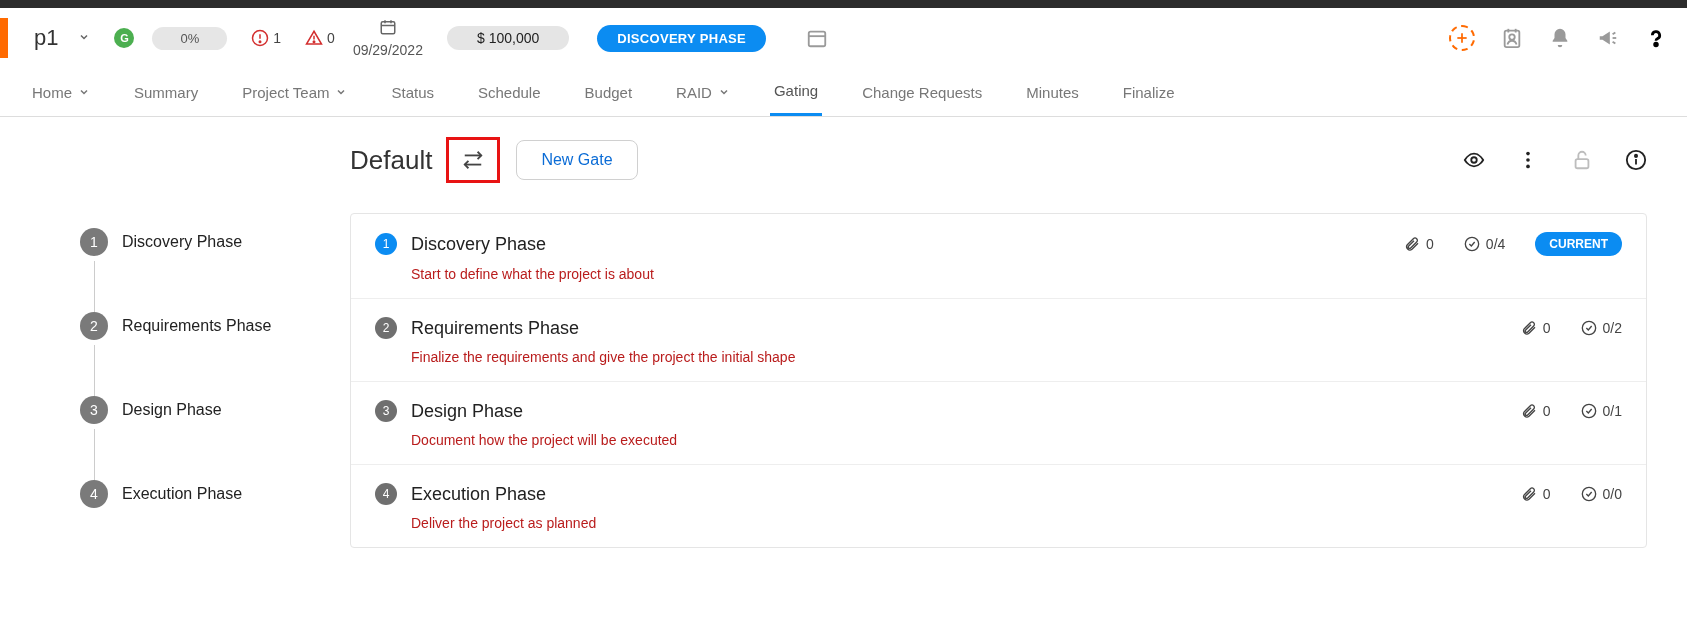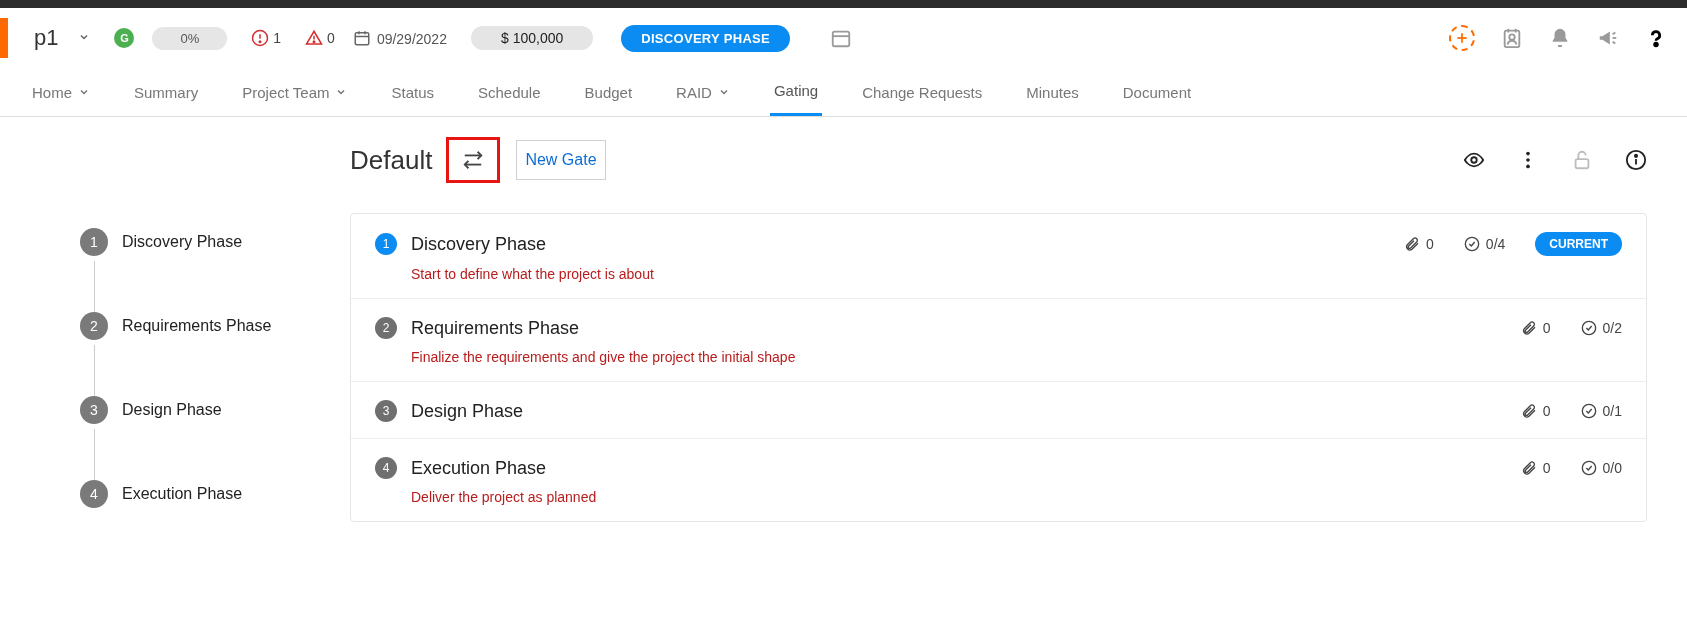--- a/index.html
+++ b/index.html
@@ -7,21 +7,21 @@
   body { width:1687px; }
   .top-dark { height:8px; background:#2c2c2c; }
   
   .project-header { display:flex; align-items:center; padding:10px 20px 10px 0; gap:10px; }
   .orange-bar { width:8px; height:40px; background:#ff6a00; margin-right:10px; }
   .proj-name { font-size:22px; font-weight:400; margin-left:6px; }
   .chev { margin-left:10px; color:#666; cursor:pointer; }
   .status-g { width:20px; height:20px; border-radius:50%; background:#4caf50; color:#fff; font-size:11px; font-weight:bold; display:flex; align-items:center; justify-content:center; margin-left:14px; }
   .pct-pill { background:#e6e6e6; color:#555; font-size:13px; padding:4px 28px; border-radius:14px; margin-left:8px; }
   .risk { display:flex; align-items:center; gap:4px; margin-left:14px; font-size:14px; color:#444; }
-  .date-lbl { display:flex; align-items:flex-end; gap:6px; margin-left:8px; font-size:14px; color:#555; }
+  .date-lbl { display:flex; align-items:center; gap:6px; margin-left:8px; font-size:14px; color:#555;flex-direction:column; }
   .budget-pill { background:#e5e5e5; color:#222; font-size:14px; font-weight:500; padding:4px 30px; border-radius:14px; margin-left:14px; }
   .phase-badge { background:#0b8cf2; color:#fff; font-size:13px; font-weight:600; padding:6px 20px; border-radius:16px; margin-left:18px; letter-spacing:0.3px; }
   .hdr-spacer { flex:1; }
   .hdr-icon { width:22px; height:22px; color:#9a9a9a; cursor:pointer; margin-left:16px; display:flex; align-items:center; justify-content:center; }
   .hdr-icon svg { width:22px; height:22px; }
   .add-circle { width:26px; height:26px; border:2px dashed #ff6a00; border-radius:50%; color:#ff6a00; font-size:18px; display:flex; align-items:center; justify-content:center; cursor:pointer; margin-left:10px; }
   
   .nav-tabs { display:flex; gap:36px; padding:0 28px; border-bottom:1px solid #ddd; font-size:15px; color:#777; }
   .nav-tab { padding:14px 4px; cursor:pointer; display:flex; align-items:center; gap:6px; }
   .nav-tab.active { color:#555; border-bottom:3px solid #0b8cf2; font-weight:500; }
@@ -33,21 +33,21 @@
   .side-step .num { position:absolute; left:40px; width:28px; height:28px; border-radius:50%; background:#7a7a7a; color:#fff; font-size:14px; display:flex; align-items:center; justify-content:center; }
   .side-step .line { position:absolute; left:54px; top:44px; bottom:-14px; width:1px; background:#ccc; }
   .side-step:last-child .line { display:none; }
   .side-step .lbl { margin-left:42px; font-size:16px; color:#222; }
   
   .gate-area { flex:1; }
   .gate-head { display:flex; align-items:center; gap:10px; margin-bottom:30px; }
   .gate-title { font-size:26px; font-weight:500; }
   .swap-box { width:54px; height:46px; border:3px solid #e81313; display:flex; align-items:center; justify-content:center; margin-left:4px; cursor:pointer; }
   .swap-box svg { width:22px; height:22px; color:#444; }
-  .new-gate-btn { margin-left:6px; border:1px solid #d0d0d0; background:#fff; color:#0b6cd6; font-size:16px; font-weight:500; padding:10px 8px; border-radius:0; cursor:pointer; }
+  .new-gate-btn { margin-left:6px; border:1px solid #d0d0d0; background:#fff; color:#0b6cd6; font-size:16px; font-weight:500; padding:10px 24px; border-radius:8px; cursor:pointer; }
   .gate-head-spacer { flex:1; }
   .gate-head-icon { width:22px; height:22px; color:#222; cursor:pointer; margin-left:22px; display:flex; align-items:center; justify-content:center; }
   .gate-head-icon.muted { color:#bdbdbd; }
   .gate-head-icon svg { width:22px; height:22px; }
   
   .gate-list { border:1px solid #e5e5e5; border-radius:4px; }
   .gate-row { padding:18px 24px 16px 24px; border-bottom:1px solid #eee; cursor:pointer; }
   .gate-row:last-child { border-bottom:none; }
   .gate-row-top { display:flex; align-items:center; gap:14px; }
   .gate-num { width:22px; height:22px; border-radius:50%; background:#6f6f6f; color:#fff; font-size:12px; display:flex; align-items:center; justify-content:center; flex-shrink:0; }
@@ -178,21 +178,21 @@
     <div class="nav-tab active">
       <span>Gating</span>
     </div>
     <div class="nav-tab">
       <span>Change Requests</span>
     </div>
     <div class="nav-tab">
       <span>Minutes</span>
     </div>
     <div class="nav-tab">
-      <span>Document</span>
+      <span>Finalize</span>
     </div>
   </div>
 
 <div class="main-area">
   <div class="side-steps" id="side-steps">
       <div class="side-step">
         <span class="num">1</span>
         <span class="line"></span>
         <span class="lbl">Discovery Phase</span>
       </div>
@@ -306,20 +306,21 @@
               <span>0</span>
             </span>
             <span class="meta">
               <svg viewBox="0 0 24 24" fill="none" stroke="currentColor" stroke-width="2">
                 <circle cx="12" cy="12" r="10"></circle>
                 <polyline points="8 12 11 15 16 9"></polyline>
               </svg>
               <span>0/1</span>
             </span>
           </div>
+          <div class="gate-desc">Document how the project will be executed</div>
         </div>
         <div class="gate-row">
           <div class="gate-row-top">
             <span class="gate-num ">4</span>
             <span class="gate-name">Execution Phase</span>
             <span class="meta">
               <svg viewBox="0 0 24 24" fill="none" stroke="currentColor" stroke-width="2">
                 <path d="M21 11l-9 9a5 5 0 0 1-7-7l9-9a3.5 3.5 0 0 1 5 5l-9 9a2 2 0 0 1-3-3l8-8"></path>
               </svg>
               <span>0</span>

